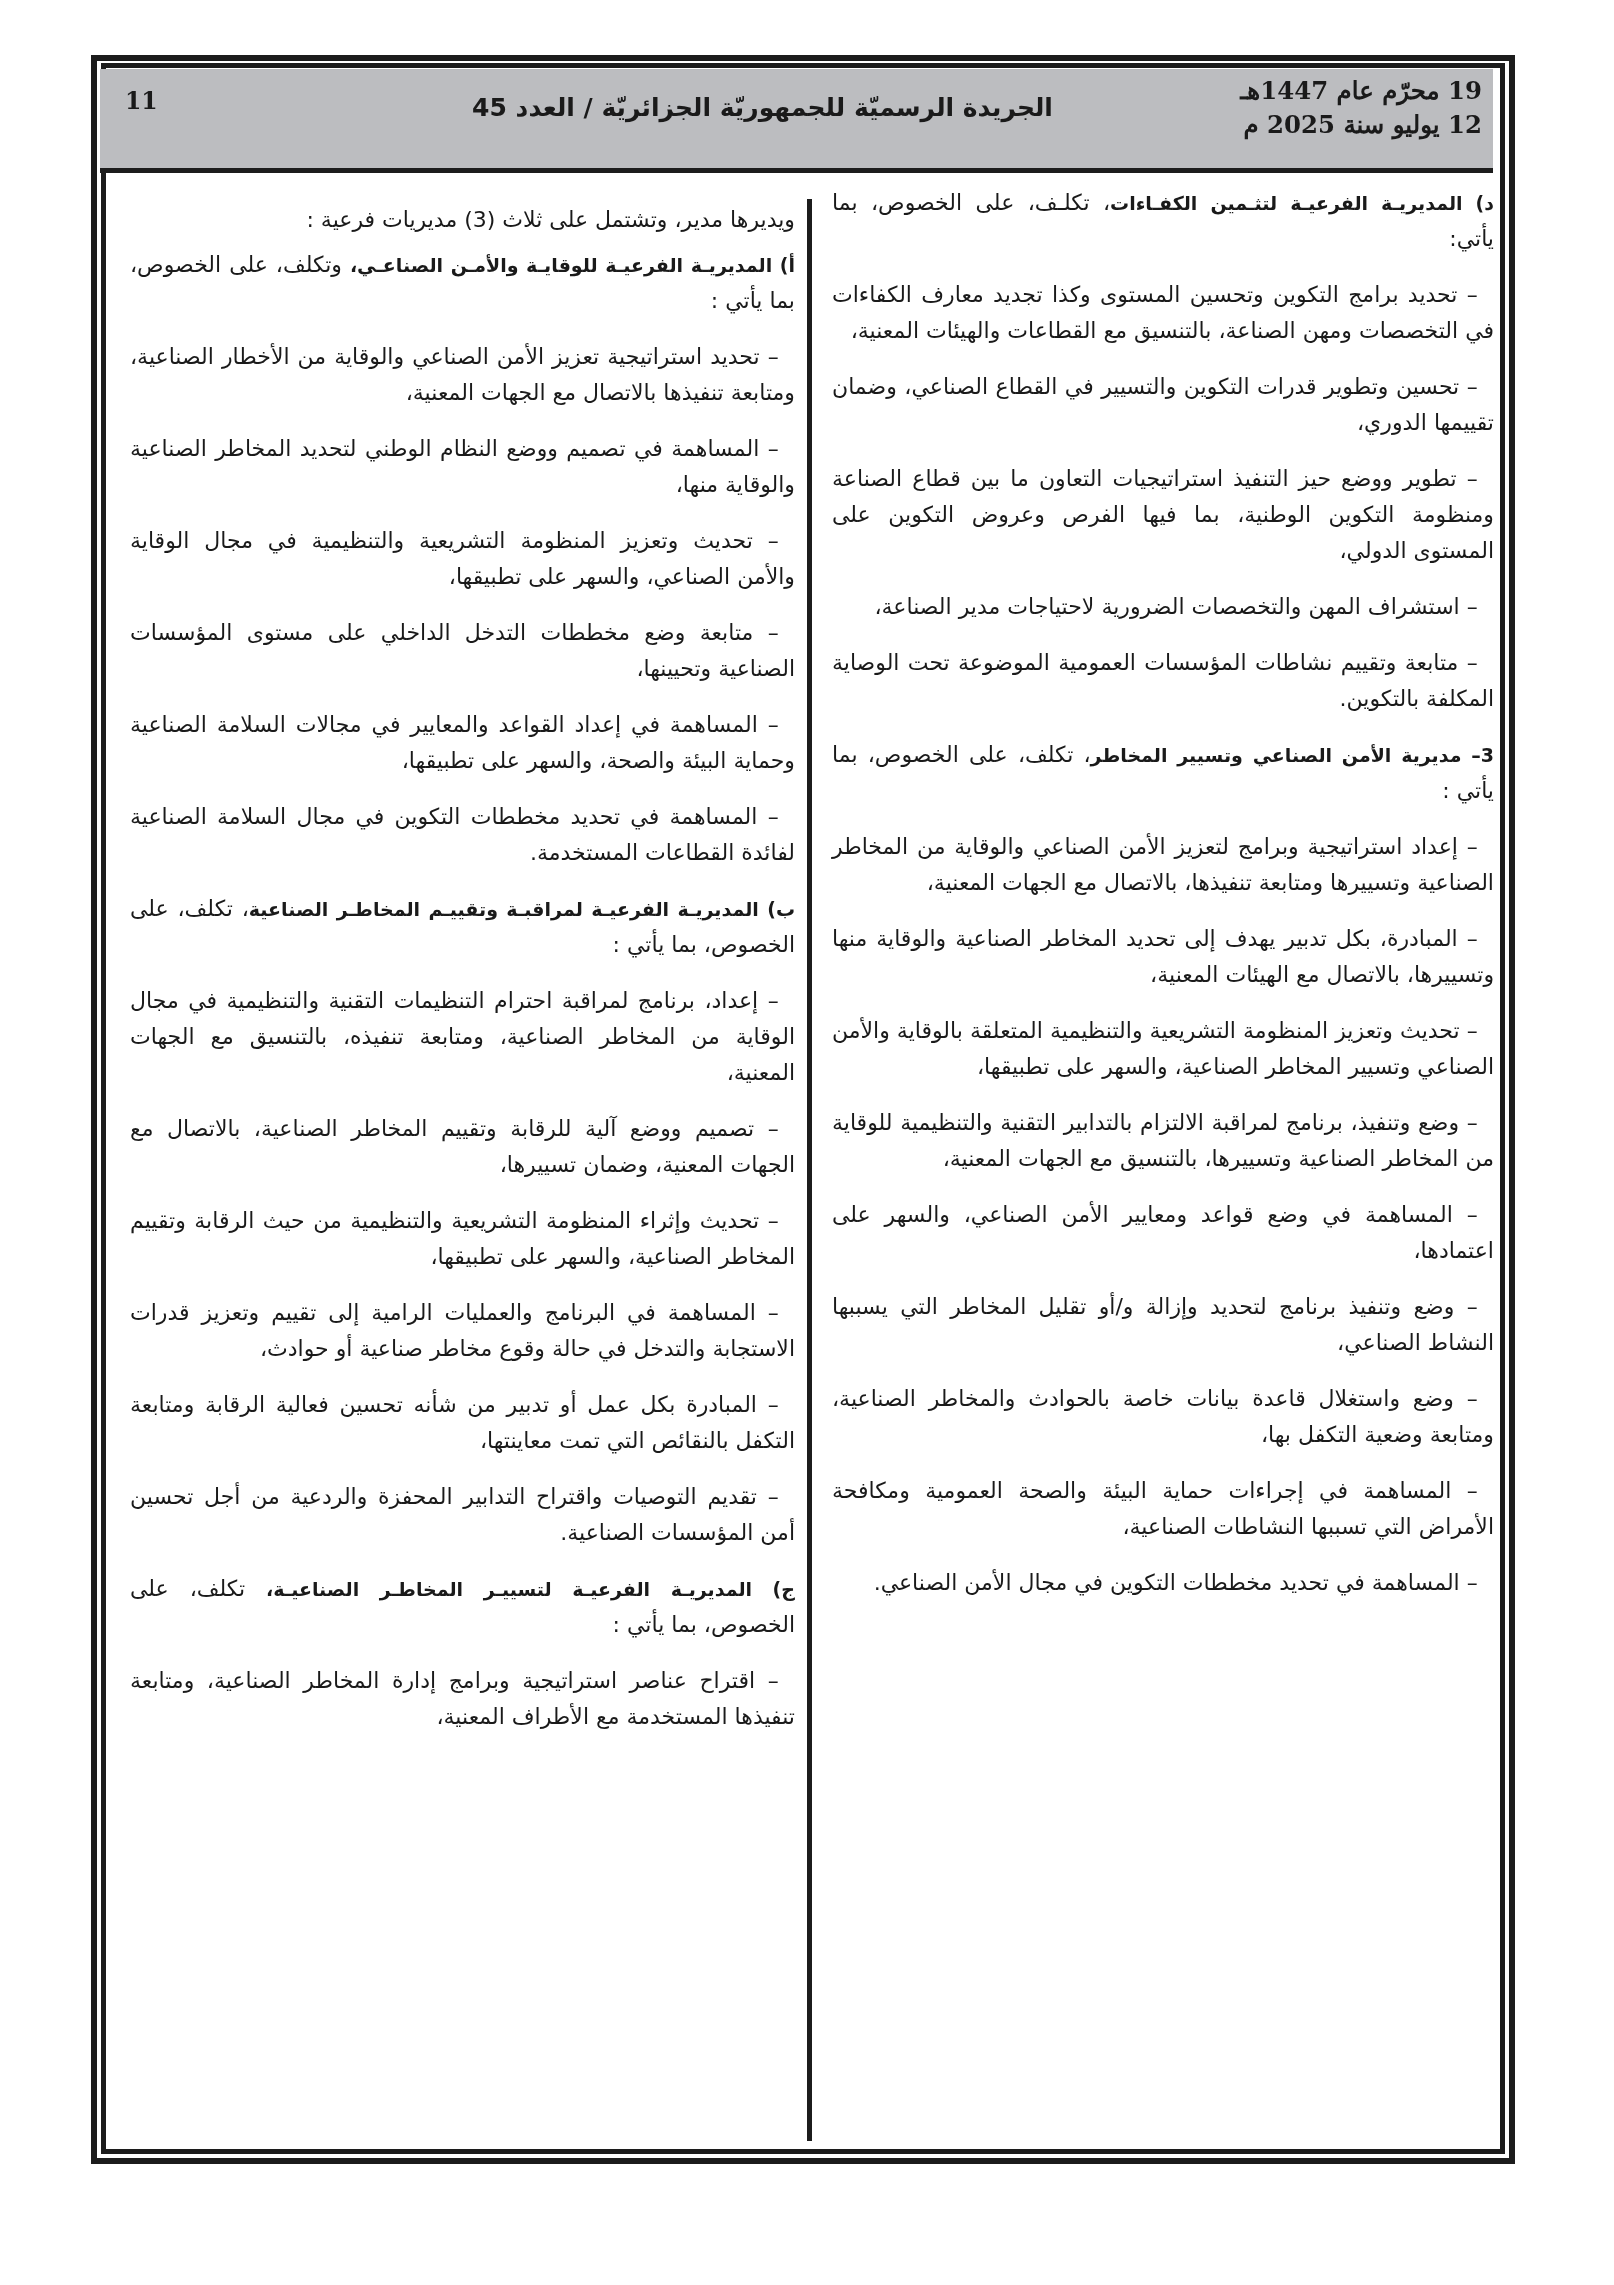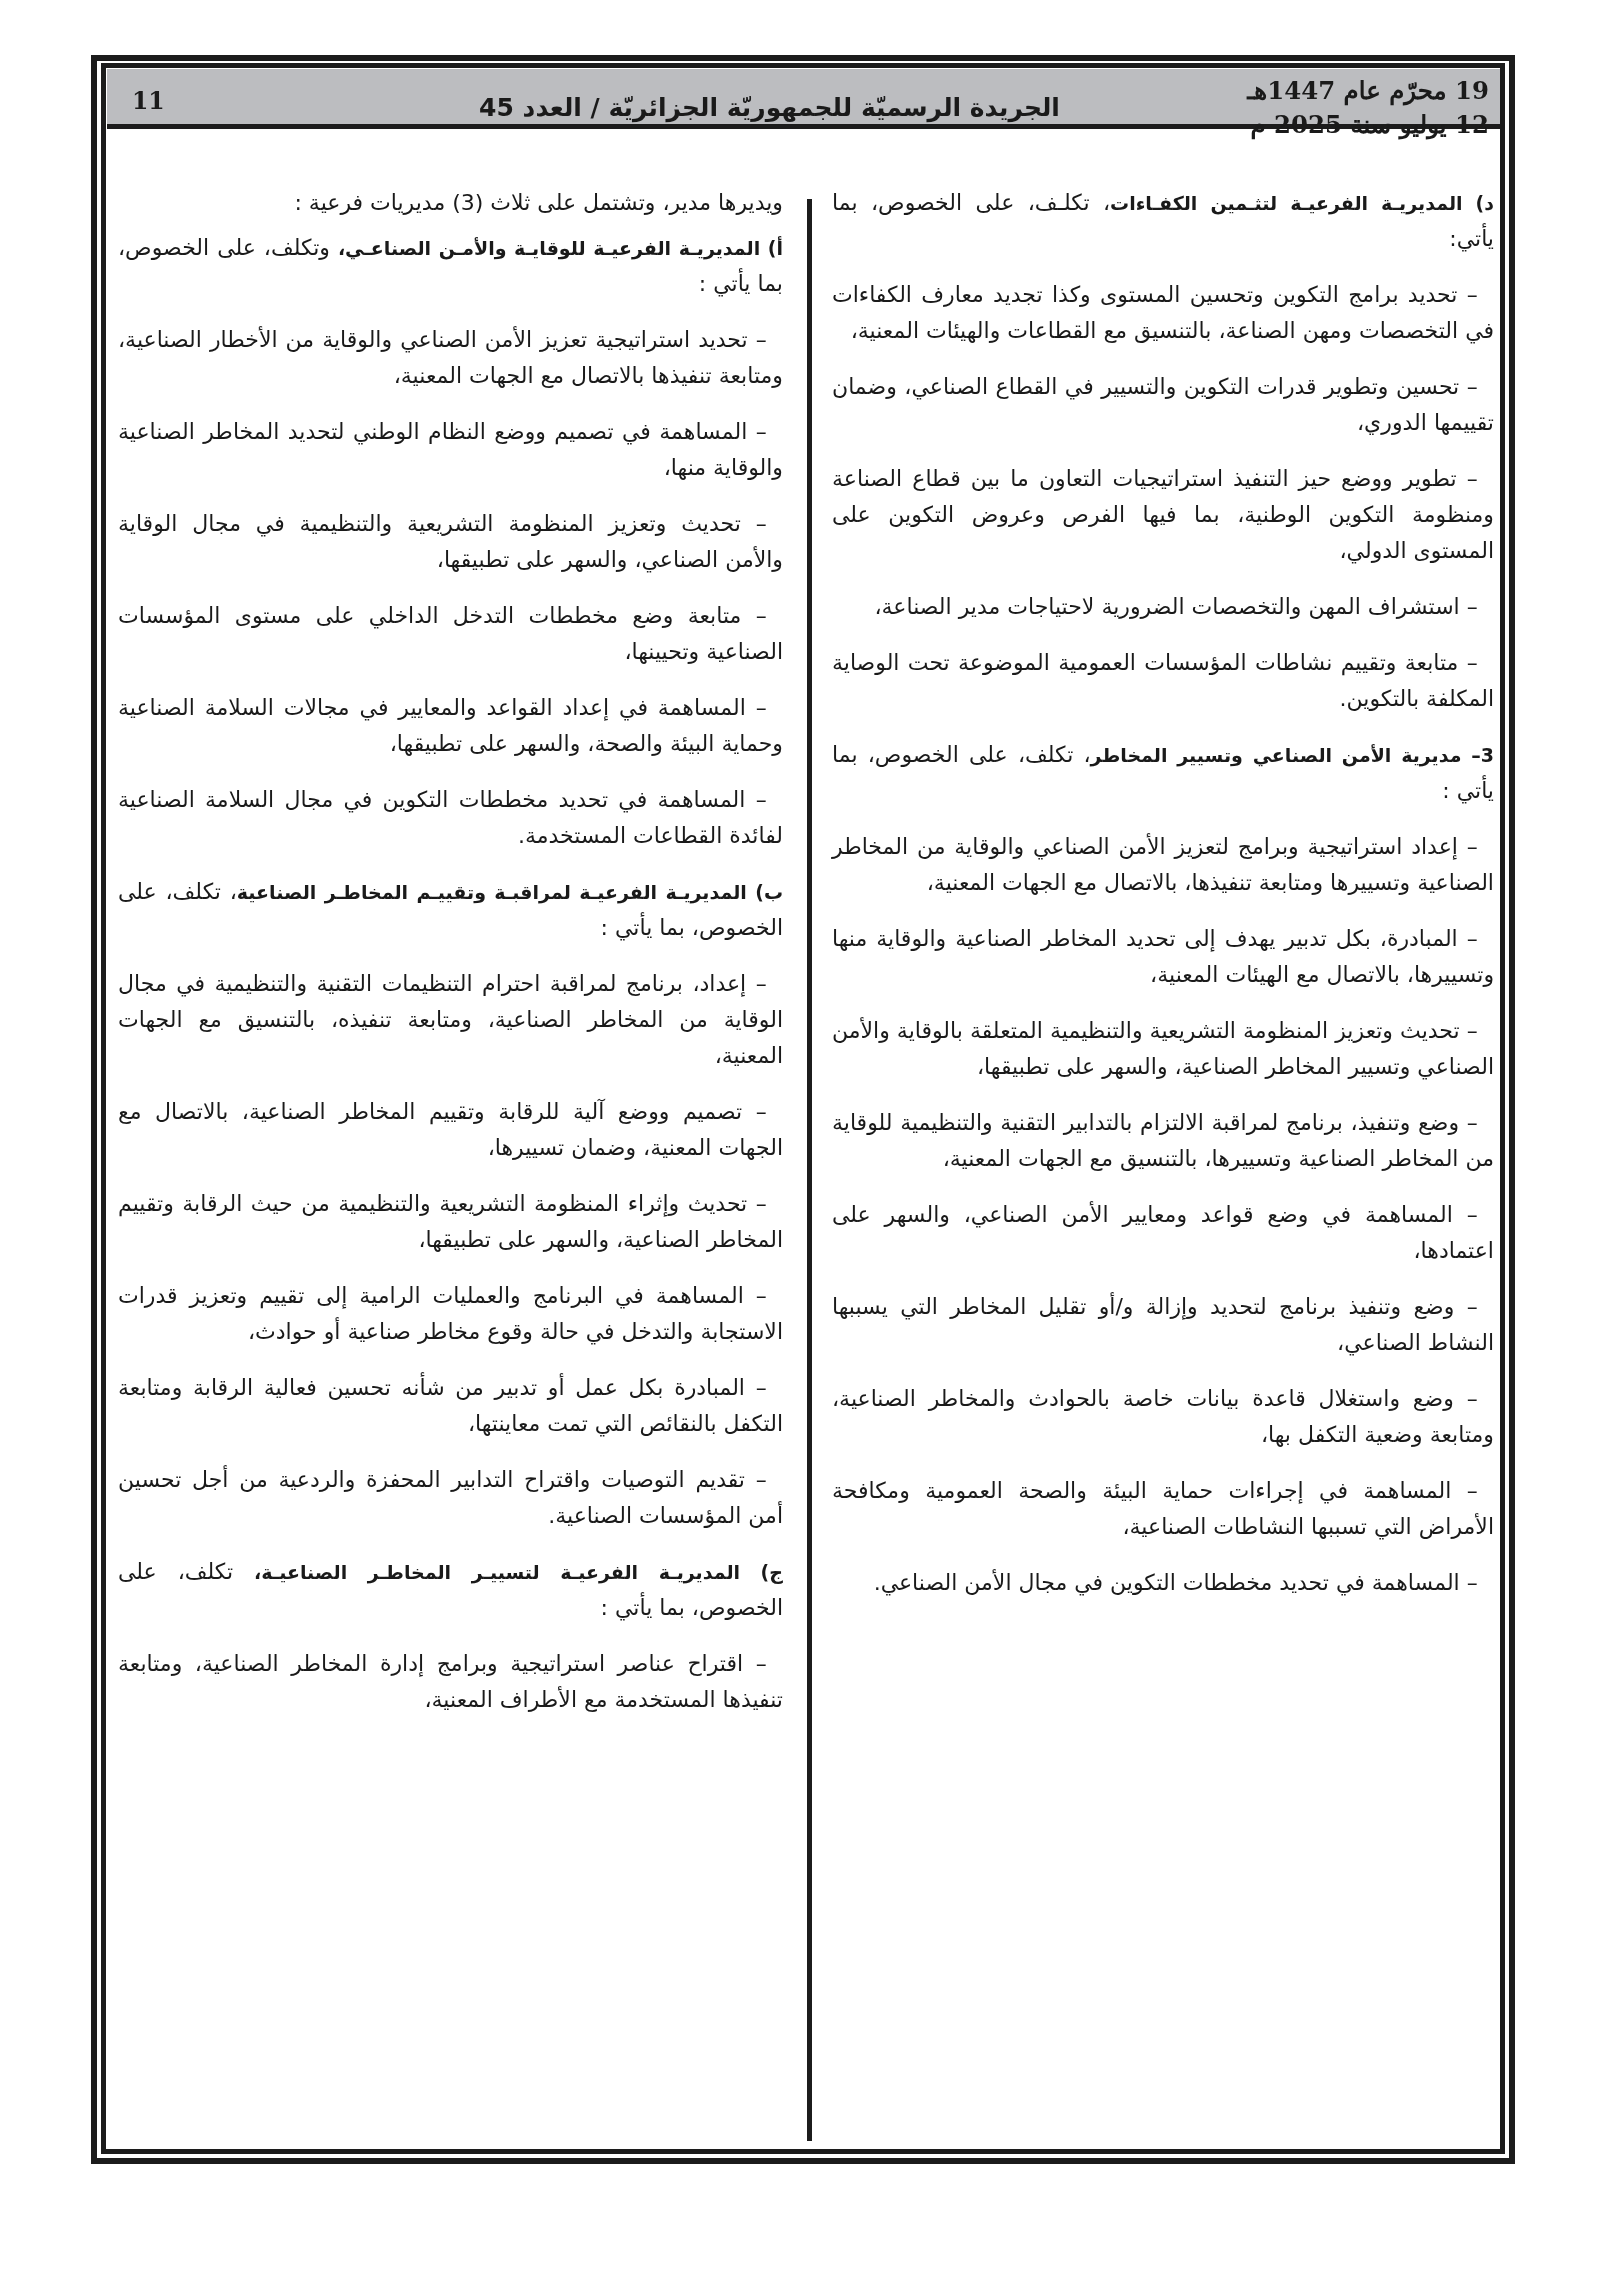--- a/index.html
+++ b/index.html
@@ -2,33 +2,33 @@
 <html style="font-size:14.5px"><head>
 <meta charset="utf-8">
 <style>
   html, body { margin:0; padding:0; background:#ffffff; }
   body { width:1615px; height:2285px; position:relative; overflow:hidden;
          font-family:"DejaVu Sans", sans-serif; color:#1a1a1a; }
   .frame-outer { position:absolute; left:91px; top:55px; width:1424px; height:2109px;
                  border:6.3px solid #1c1c1c; box-sizing:border-box; }
   .frame-inner { position:absolute; left:101px; top:63px; width:1404px; height:2091px;
                  border:5.4px solid #1c1c1c; box-sizing:border-box; }
-  .header { position:absolute; left:107px; top:69px; width:1393px; height:60px;
+  .header { position:absolute; left:100px; top:69px; width:1393px; height:104px;
             background:#bcbdc0; border-bottom:5.4px solid #1c1c1c; box-sizing:border-box; }
   .header .page-no { position:absolute; left:25px; top:18px; font-family:"DejaVu Serif", serif;
                      font-weight:bold; font-size:23.5px; }
   .header .title { position:absolute; left:0; right:0; top:16.3px; text-align:center;
                    direction:rtl; font-weight:bold; font-size:25px; letter-spacing:-0.5px;margin-top:8px; }
   .header .title span { display:inline-block; transform:translateX(-34px); }
   .header .dates { position:absolute; right:11px; top:5.4px; direction:rtl; text-align:right;
                    font-weight:bold; font-size:24.4px; line-height:34px; font-family:"DejaVu Serif", serif; }
   .col { position:absolute; top:185px; direction:rtl; text-align:justify; font-size:22px;
          line-height:36px; }
   .col-right { left:832px; width:662px; }
-  .col-left { left:118px; width:665px; }
+  .col-left { left:130px; width:665px;margin-top:17px; }
   .divider { position:absolute; left:807px; top:199px; width:4.5px; height:1942px; background:#1c1c1c; }
   .col p { margin:0 0 20px 0; text-align-last:right; }
   .col p.item { text-indent:16.3px; }
   .col .head { font-weight:bold; font-size:19px; }
   .col p.nosp { margin-bottom:9px; }
 </style>
 </head>
 <body>
 
 <div class="frame-outer"></div>

